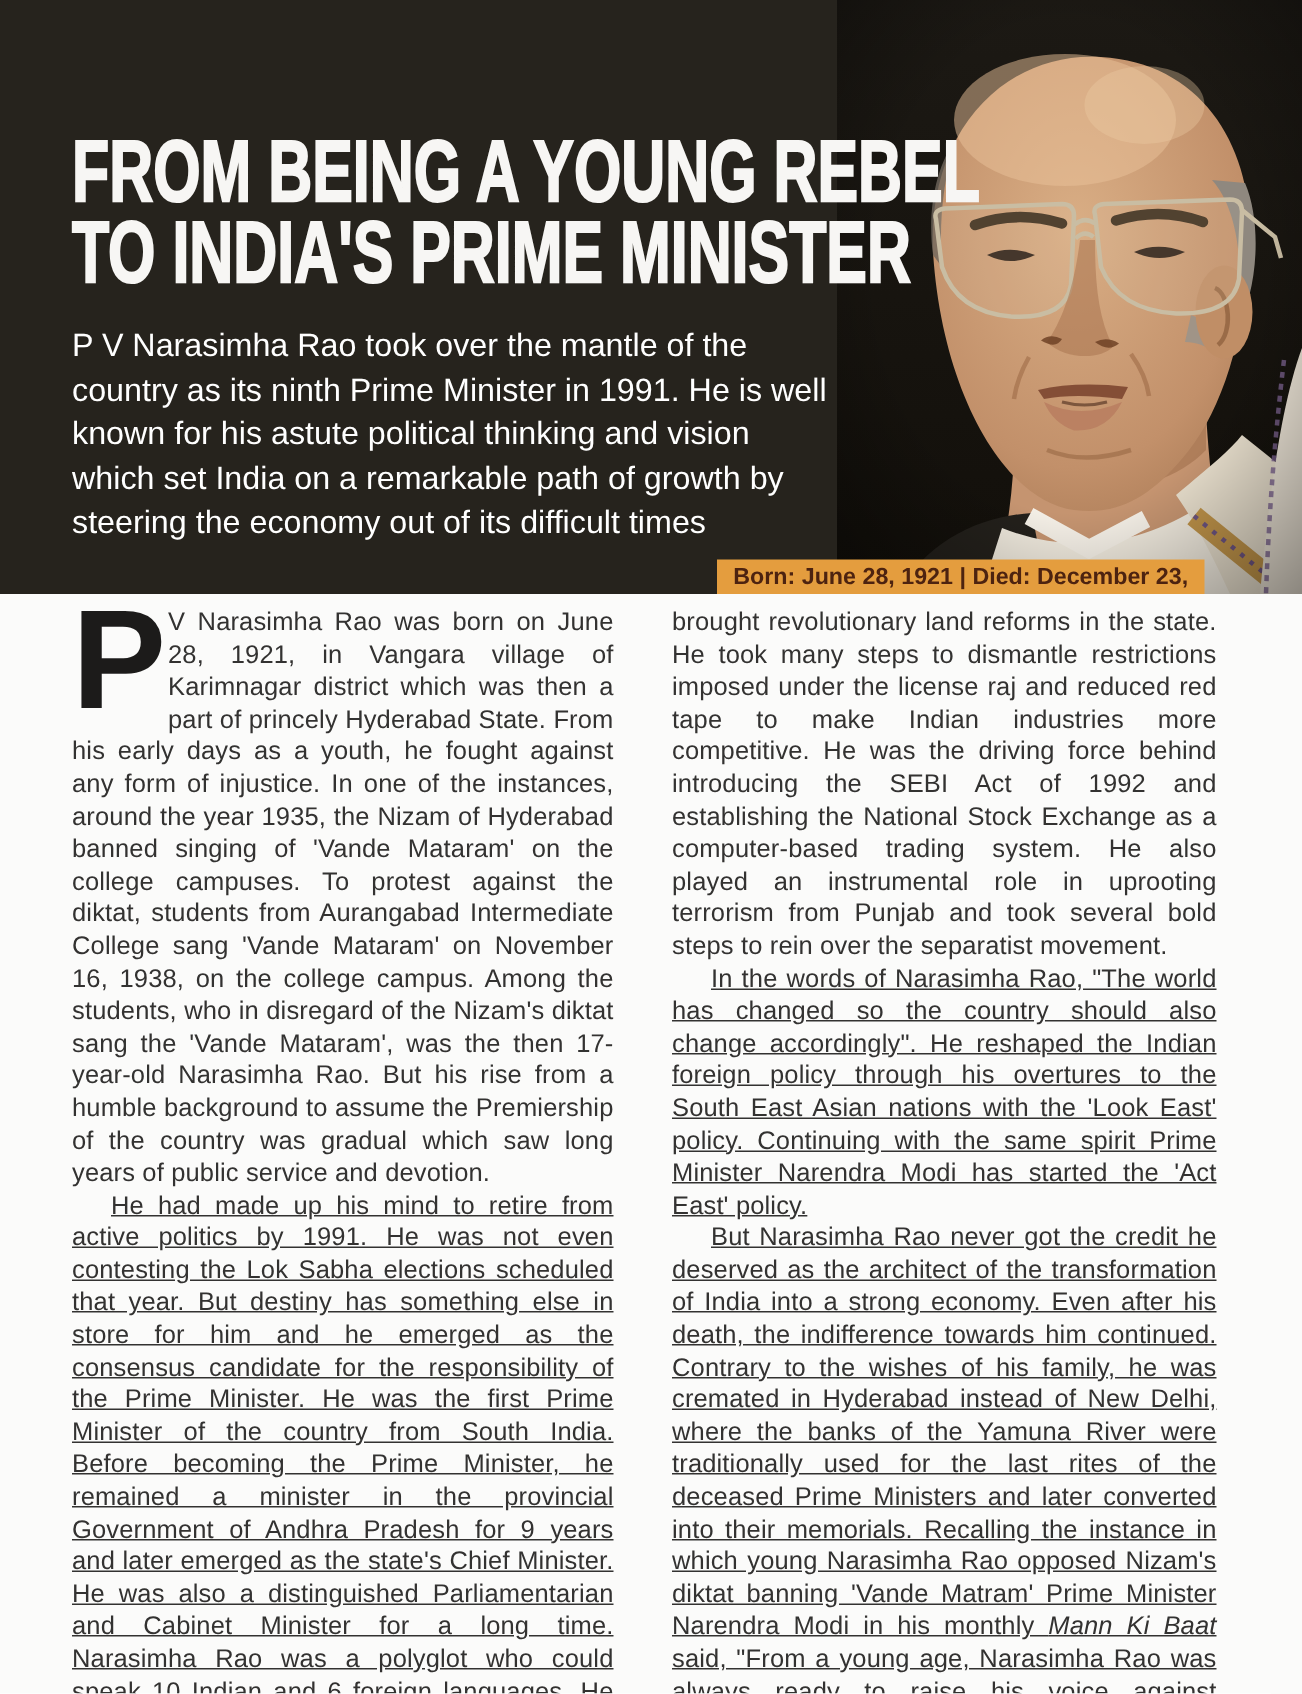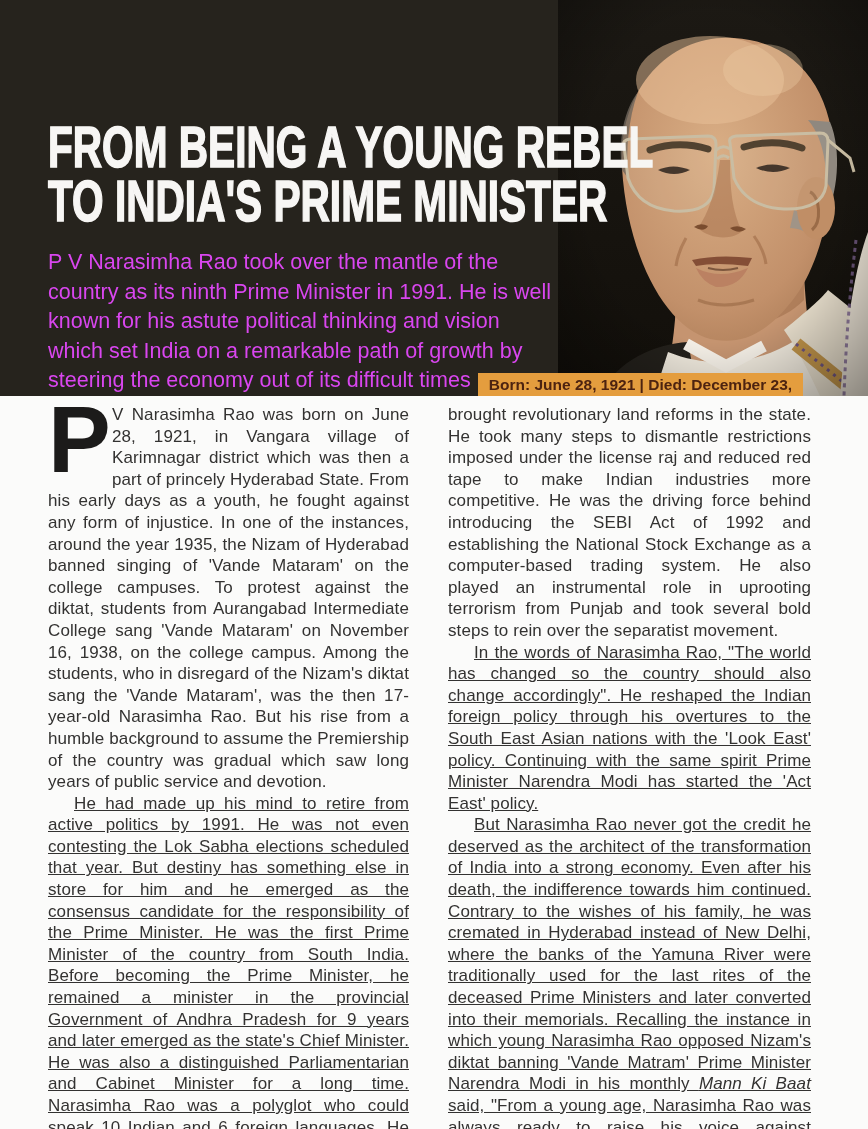--- a/index.html
+++ b/index.html
@@ -17,21 +17,21 @@
     position: relative;
     width: 868px;
     height: 396px;
     background: #26221c;
     background: #26231d;
     overflow: hidden;
   }
   .header-text {
     position: absolute;
     left: 48px;
-    top: 120px;
+    top: 88px;
     width: 520px;
     z-index: 2;
   }
   .title { margin: 0; }
   .title-line {
     display: block;
     white-space: nowrap;
     transform: scaleX(0.70);
     transform-origin: 0 50%;
     font-size: 58px;
@@ -39,21 +39,21 @@
     font-weight: 700;
     letter-spacing: 0px;
     color: #f7f6f4;
     -webkit-text-stroke: 1.6px #f7f6f4;
   }
   .subtitle {
     margin: 20px 0 16px 0;
     width: 505px;
     font-size: 21.5px;
     line-height: 29.5px;
-    color: #d946ef;
+    color: #ffffff;
   }
   .photo {
     position: absolute;
     top: 0; right: 0;
     width: 310px;
     height: 396px;
     z-index: 1;
   }
   .caption-bar {
     position: absolute;

